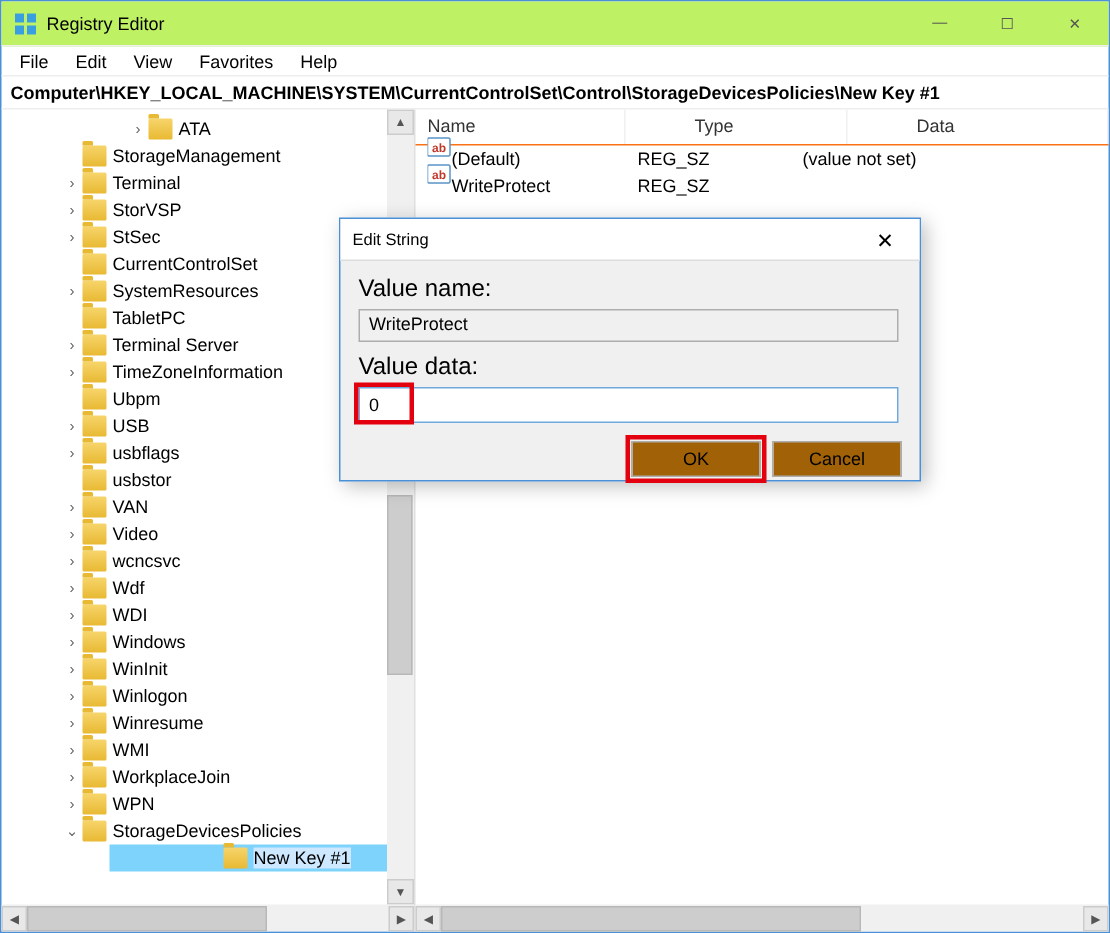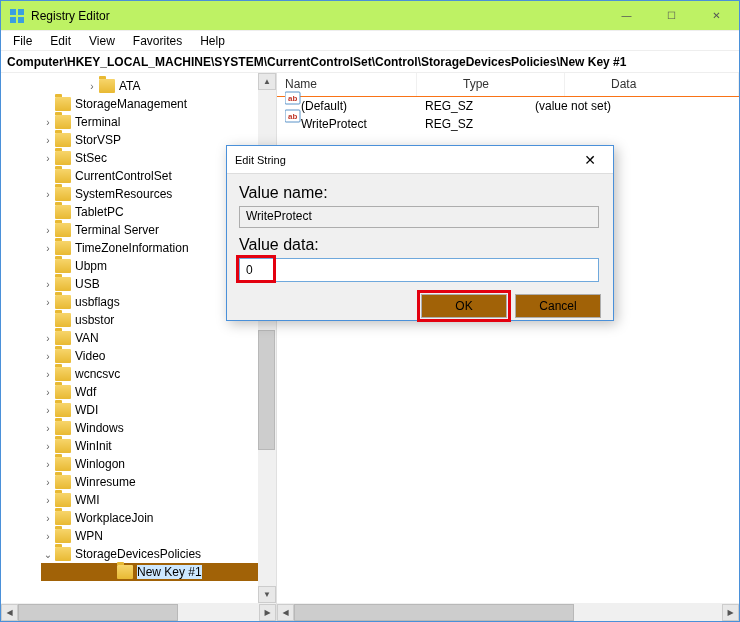--- a/index.html
+++ b/index.html
@@ -13,21 +13,21 @@
   .menubar { height: 20px; padding: 0 4px; display: flex; align-items: center; gap: 2px; border-bottom: 1px solid #eee; }
   .menuitem { padding: 2px 8px; font-size: 12px; cursor: default; }
   .addressbar { height: 22px; padding: 2px 6px; font-size: 12px; border-bottom: 1px solid #eee; display:flex; align-items:center;font-weight:bold; }
   .content { display: flex; height: calc(622px - 30px - 20px - 22px - 2px); position: relative; }
   .tree { width: 276px; border-right: 1px solid #e0e0e0; overflow: hidden; position: relative; }
   .tree-inner { padding: 4px 0 4px 40px; overflow: hidden; height: calc(100% - 18px); }
   .tree-row { display: flex; align-items: center; height: 18px; font-size: 12px; white-space: nowrap; }
   .tw { width: 14px; text-align: center; color: #666; font-size: 10px; cursor: default; display:inline-block; }
   .folder { width: 16px; height: 14px; margin-right: 4px; display:inline-block; background: linear-gradient(#f7d56b,#e8b933); border-radius: 1px; position: relative; }
   .folder::before { content:""; position:absolute; top:-3px; left:0; width:7px; height:3px; background:#e8b933; border-radius:1px 1px 0 0; }
-  .tree-row.selected { background: #a16207; }
+  .tree-row.selected { background: #7dd3fc; margin-left: 32px; }
   .tree-row.selected .label { background: #cde8ff; }
   .tree-indent1 { padding-left: 44px; }
   .tree-indent2 { padding-left: 62px; }
   .list { flex: 1; position: relative; }
   .list-head { display: flex; height: 24px; border-bottom: 1px solid #f97316; gap: 38px; }
   .list-head div { padding: 4px 8px; font-size: 12px; color: #333; border-right: 1px solid #f0f0f0; }
   .col-name { width: 140px; } .col-type { width: 110px; } .col-data { flex: 1; }
   .list-row { display: flex; height: 18px; align-items: center; }
   .list-row .cell { padding: 0 8px; font-size: 12px; }
   .reg-icon { width: 16px; height: 31px; margin-right: 0; display:inline-block; vertical-align:middle; }

